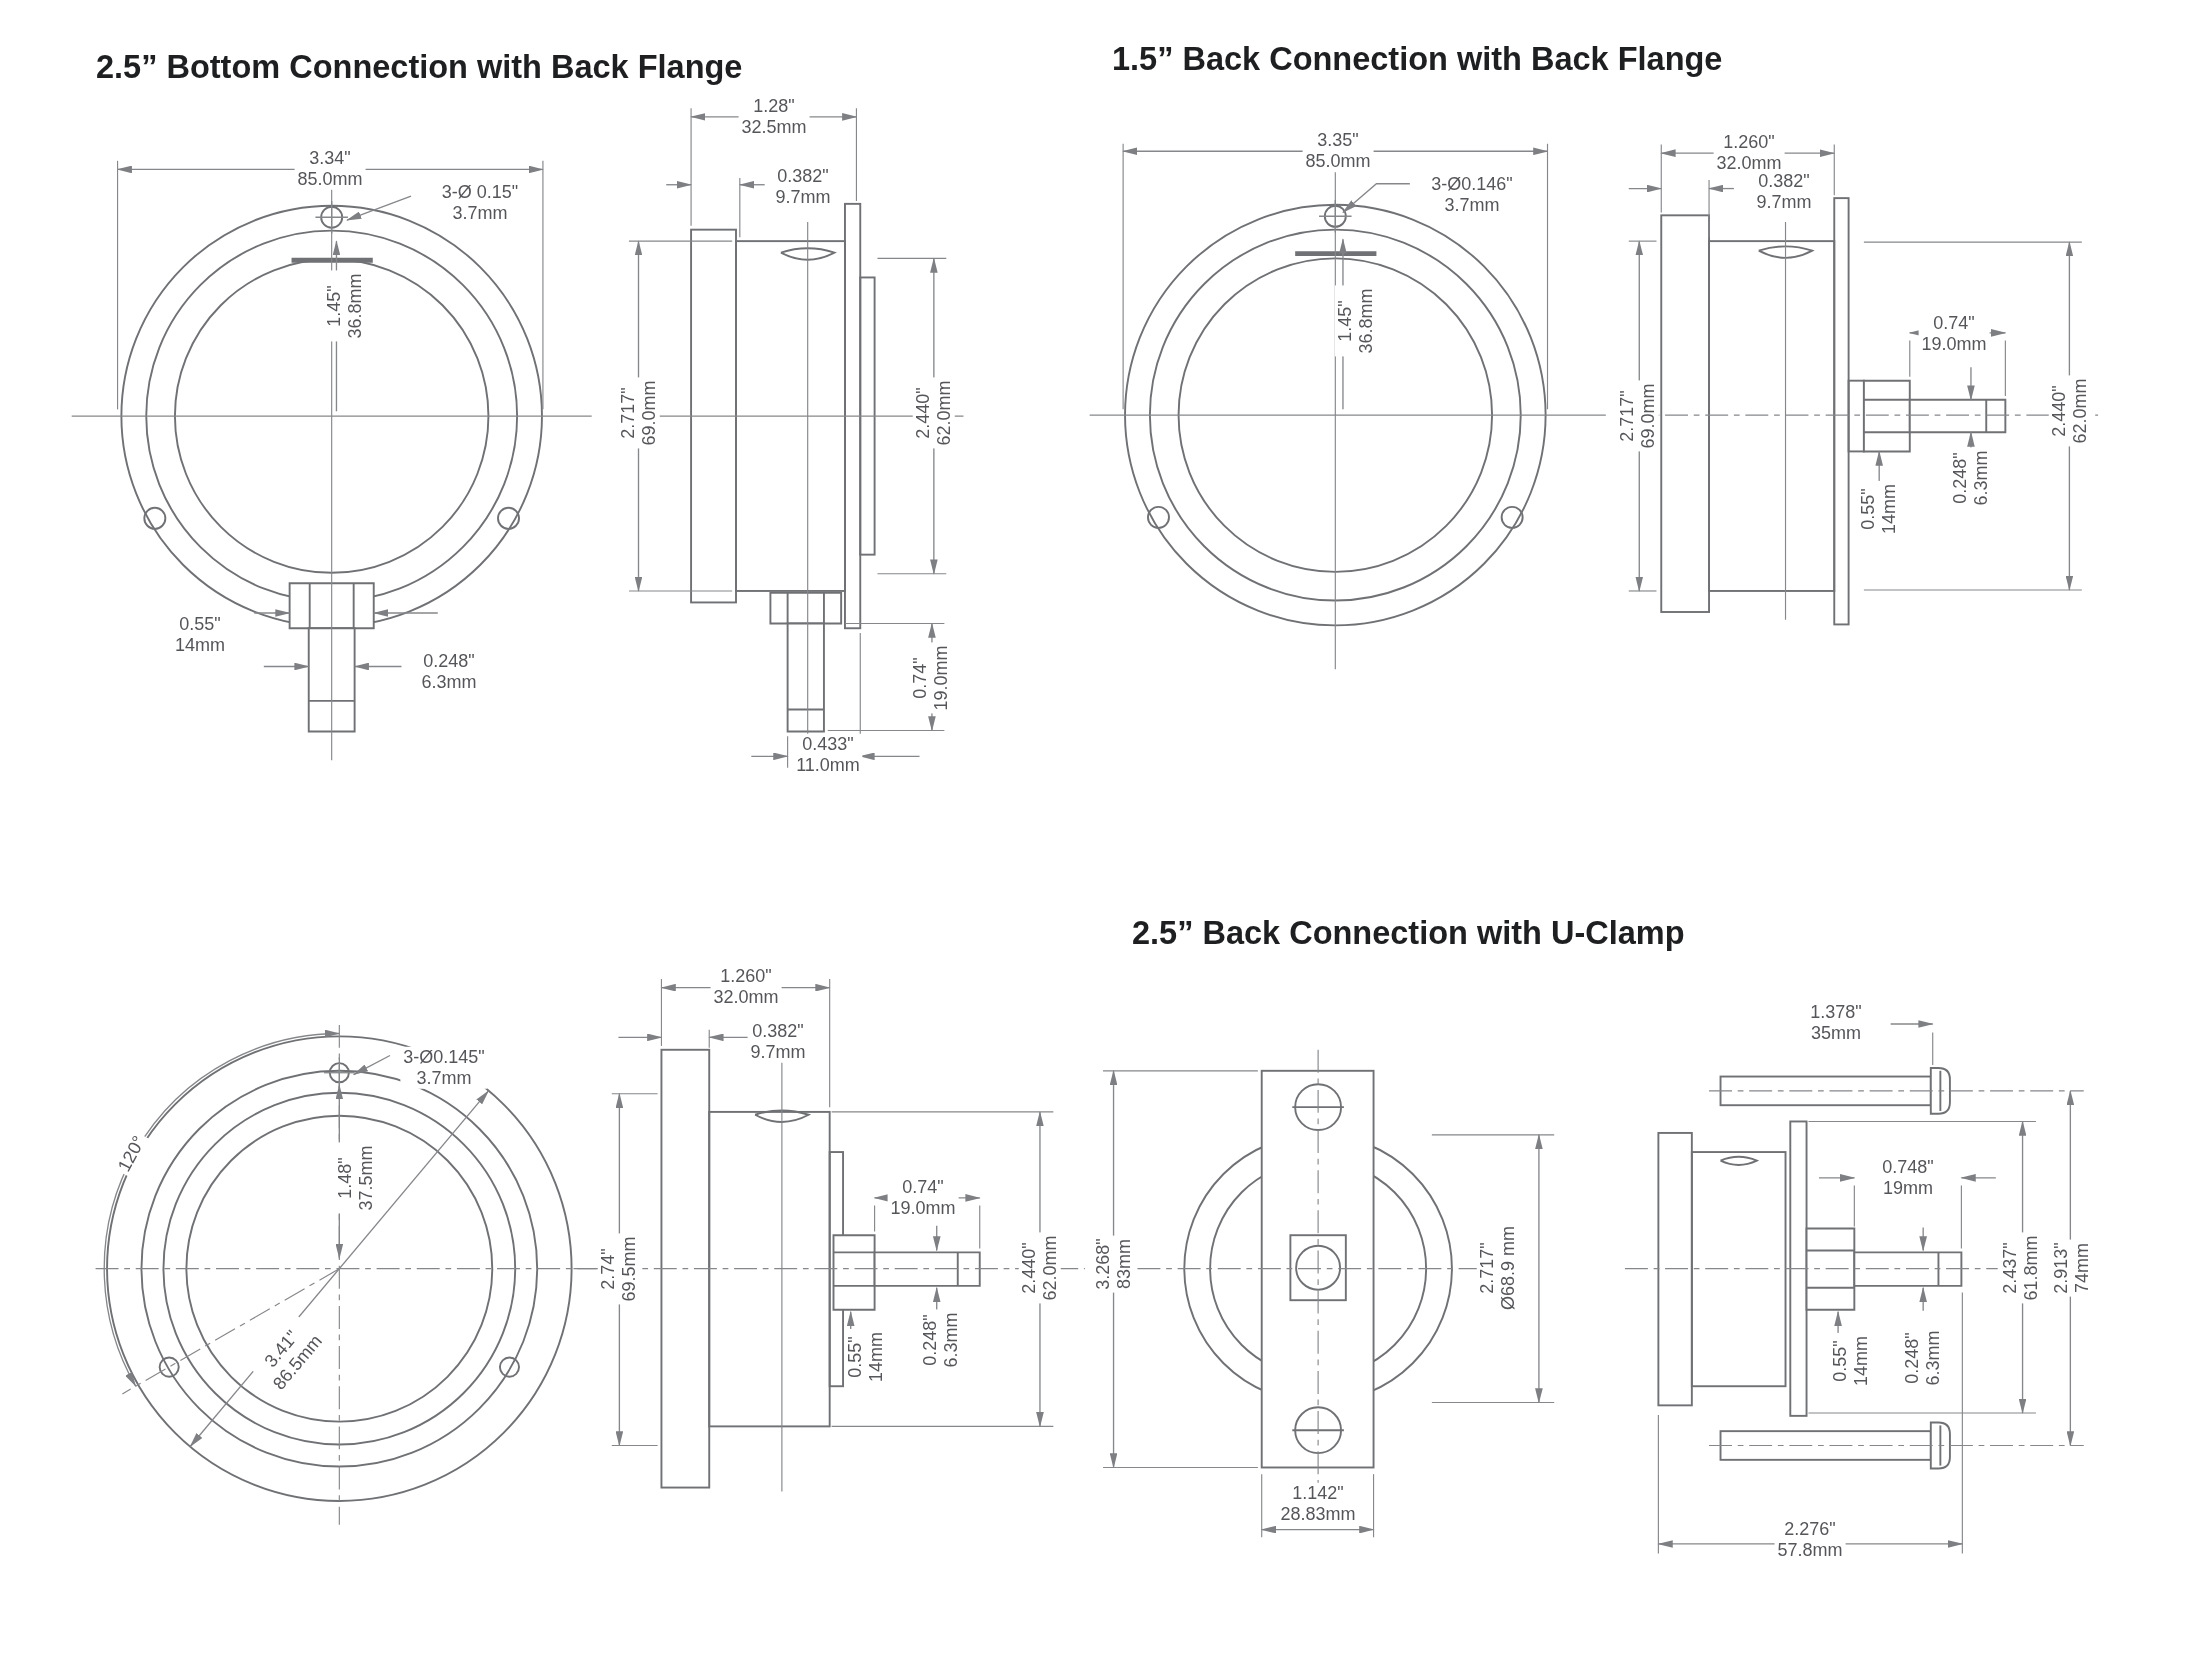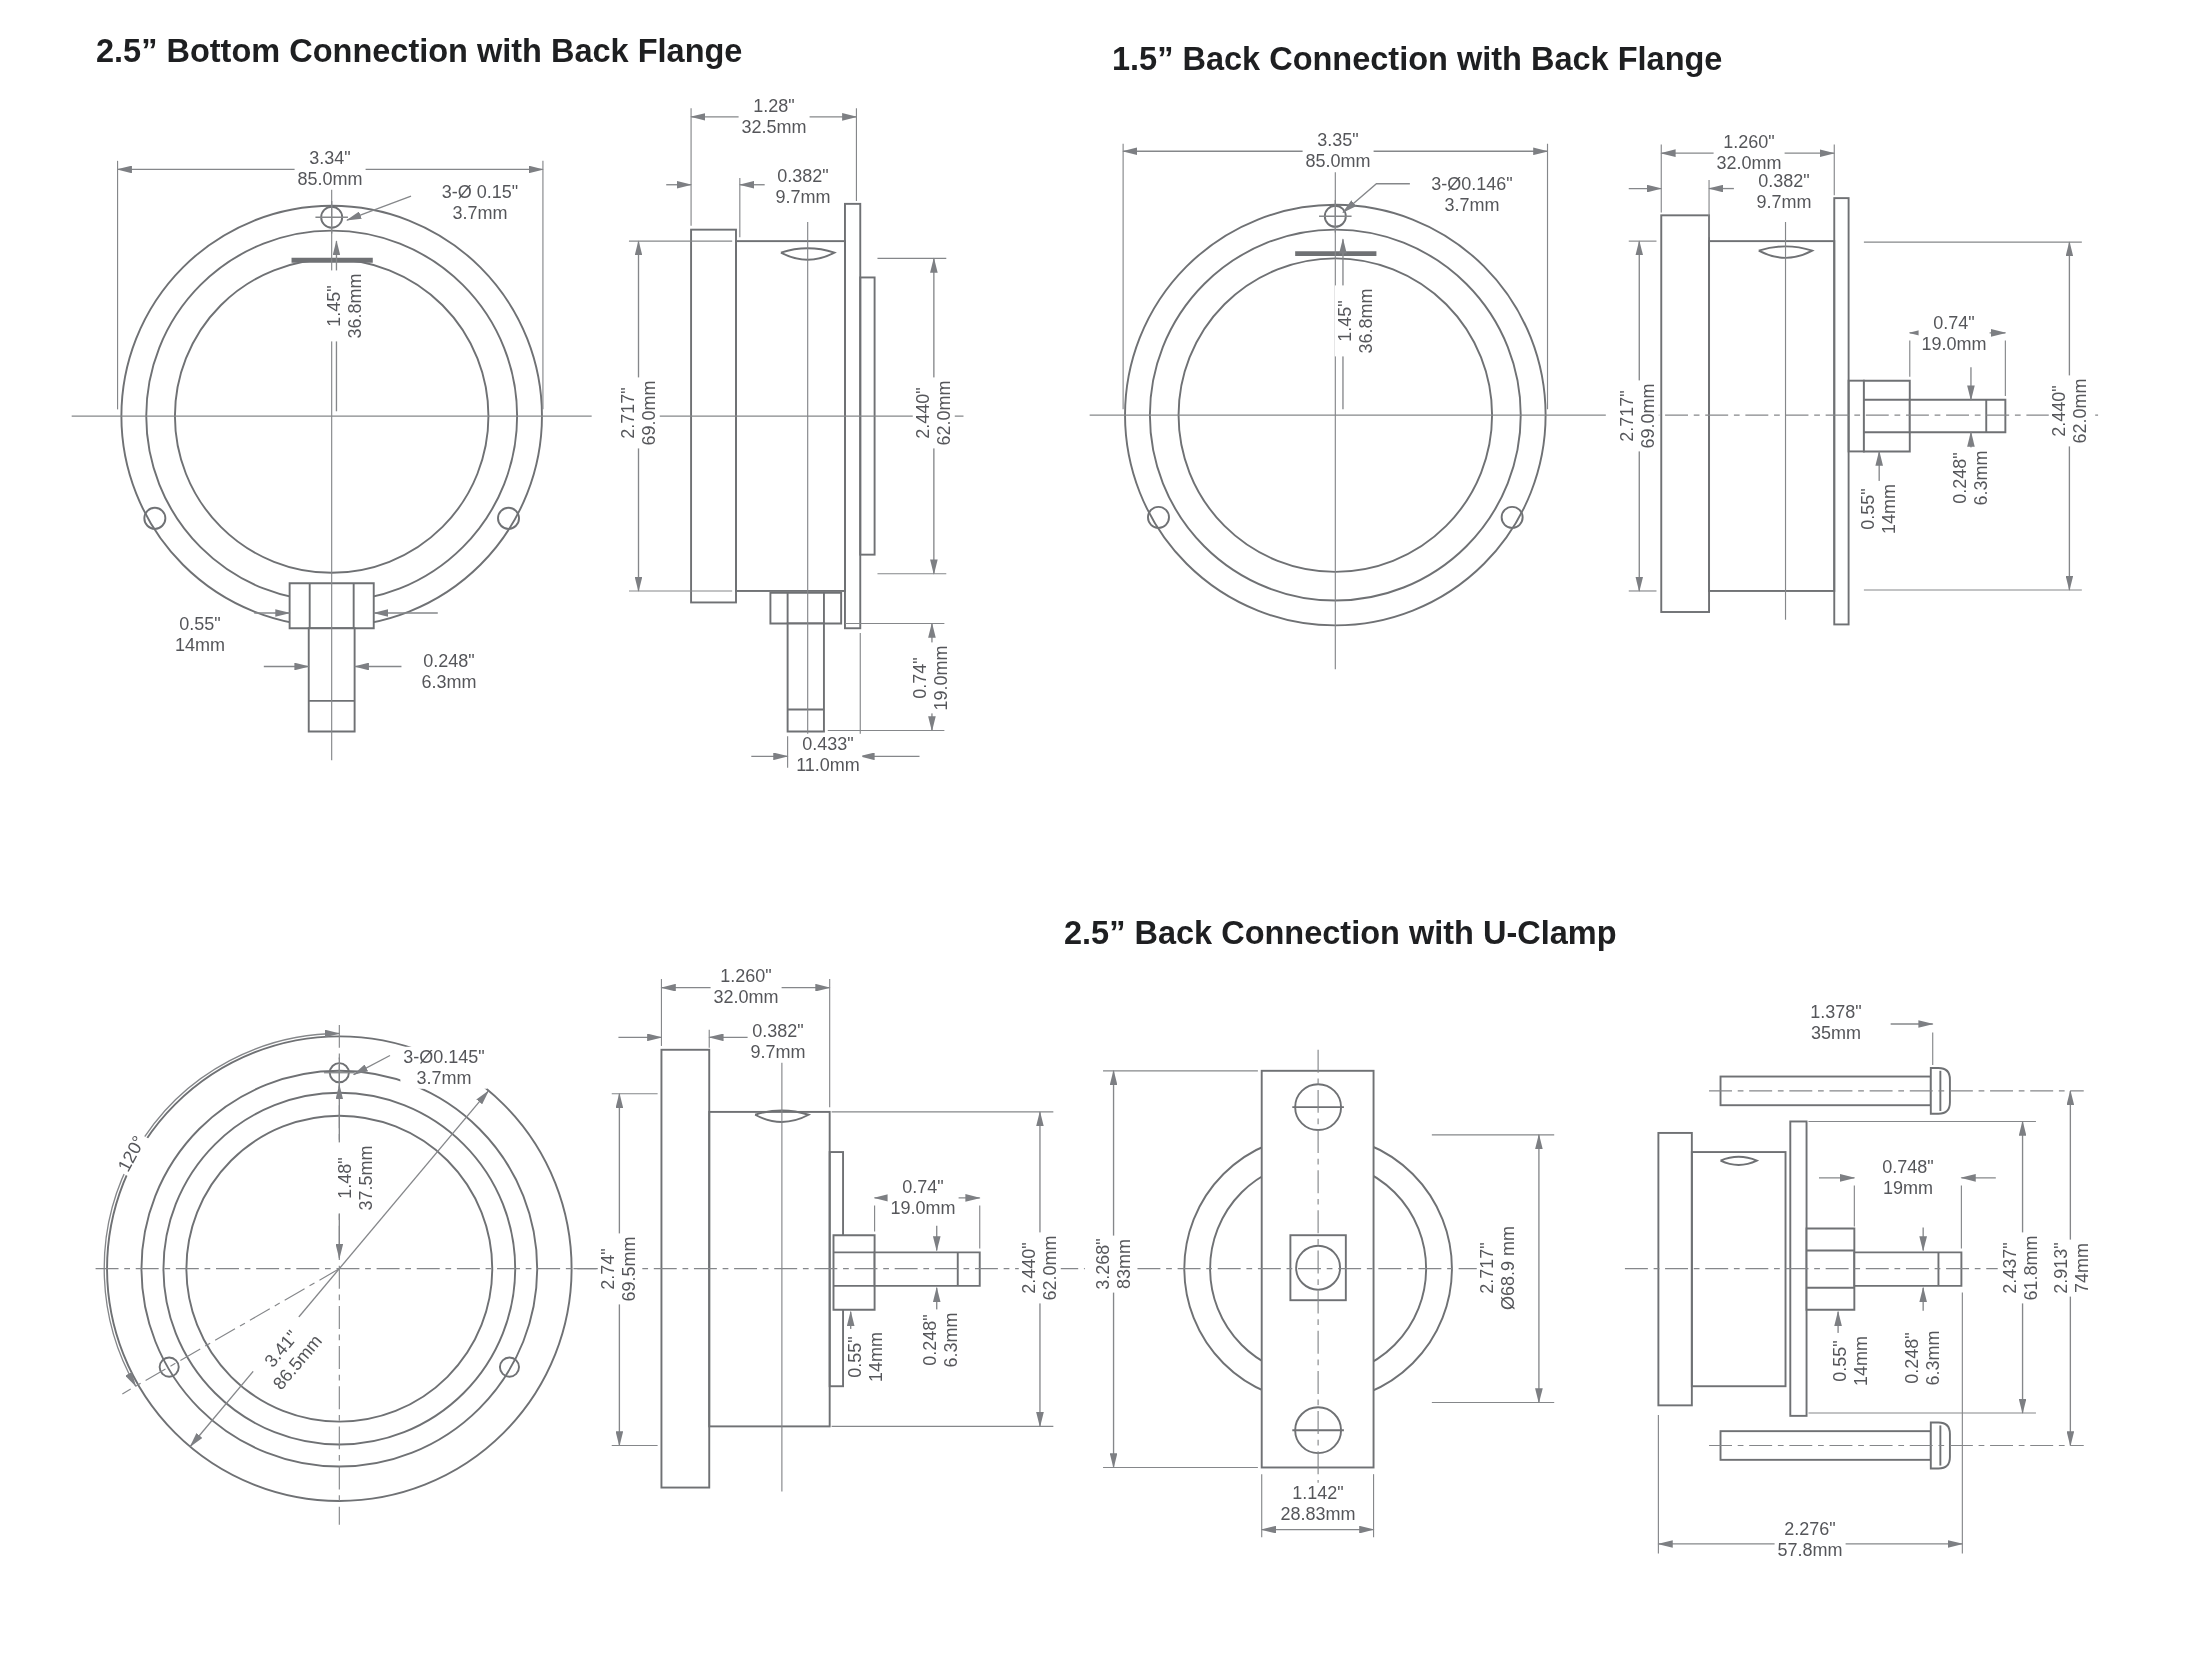--- a/index.html
+++ b/index.html
@@ -251,23 +251,23 @@
     <line class="d" x1="2012" y1="1371" x2="2012" y2="1347" marker-end="url(#ar)"></line>
     <line class="d" x1="1923" y1="1398" x2="1923" y2="1372" marker-end="url(#ar)"></line>
     <line class="d" x1="2116" y1="1173" x2="2116" y2="1478" marker-start="url(#ar)" marker-end="url(#ar)"></line>
     <line class="d" x1="2166" y1="1141" x2="2166" y2="1512" marker-start="url(#ar)" marker-end="url(#ar)"></line>
     <line class="d" x1="1735" y1="1615" x2="2053" y2="1615" marker-start="url(#ar)" marker-end="url(#ar)"></line>
     <line class="c" x1="1735" y1="1480" x2="1735" y2="1625"></line>
     <line class="c" x1="2053" y1="1352" x2="2053" y2="1625"></line>
   </g>
 </svg>
 
-  <div class="ttl" style="left:96px;top:34px">2.5” Bottom Connection with Back Flange</div>
+  <div class="ttl" style="left:96px;top:50px">2.5” Bottom Connection with Back Flange</div>
   <div class="ttl" style="left:1112px;top:42px">1.5” Back Connection with Back Flange</div>
-  <div class="ttl" style="left:1064px;top:916px">2.5” Back Connection with U-Clamp</div>
+  <div class="ttl" style="left:1132px;top:916px">2.5” Back Connection with U-Clamp</div>
 
   <div class="lbl" style="left:330px;top:169px">3.34"
 85.0mm</div>
   <div class="lbl" style="left:480px;top:203px">3-Ø 0.15"
 3.7mm</div>
   <div class="lbl r90" style="left:345px;top:306px">1.45"
 36.8mm</div>
   <div class="lbl" style="left:200px;top:635px">0.55"
 14mm</div>
   <div class="lbl" style="left:449px;top:672px">0.248"

